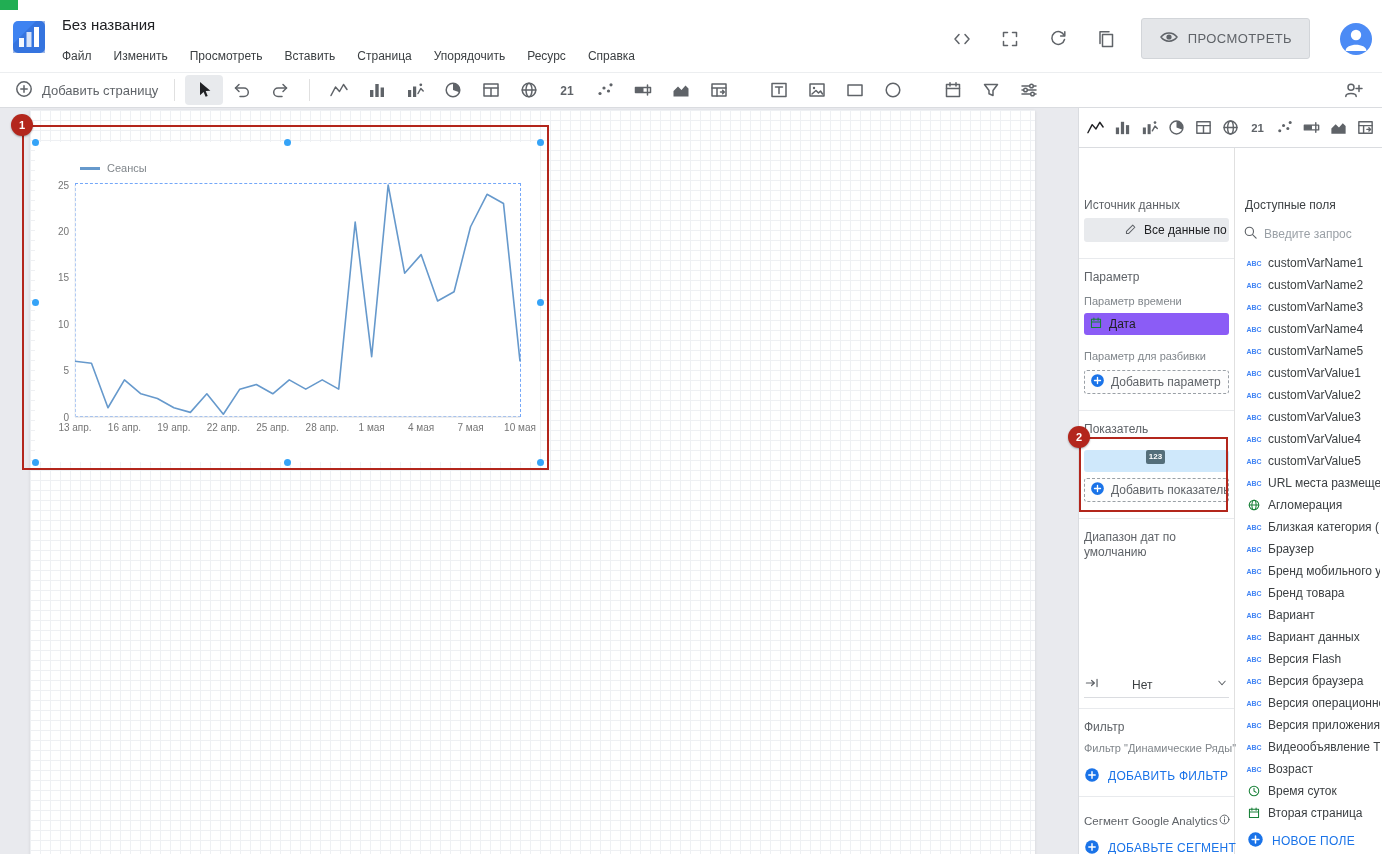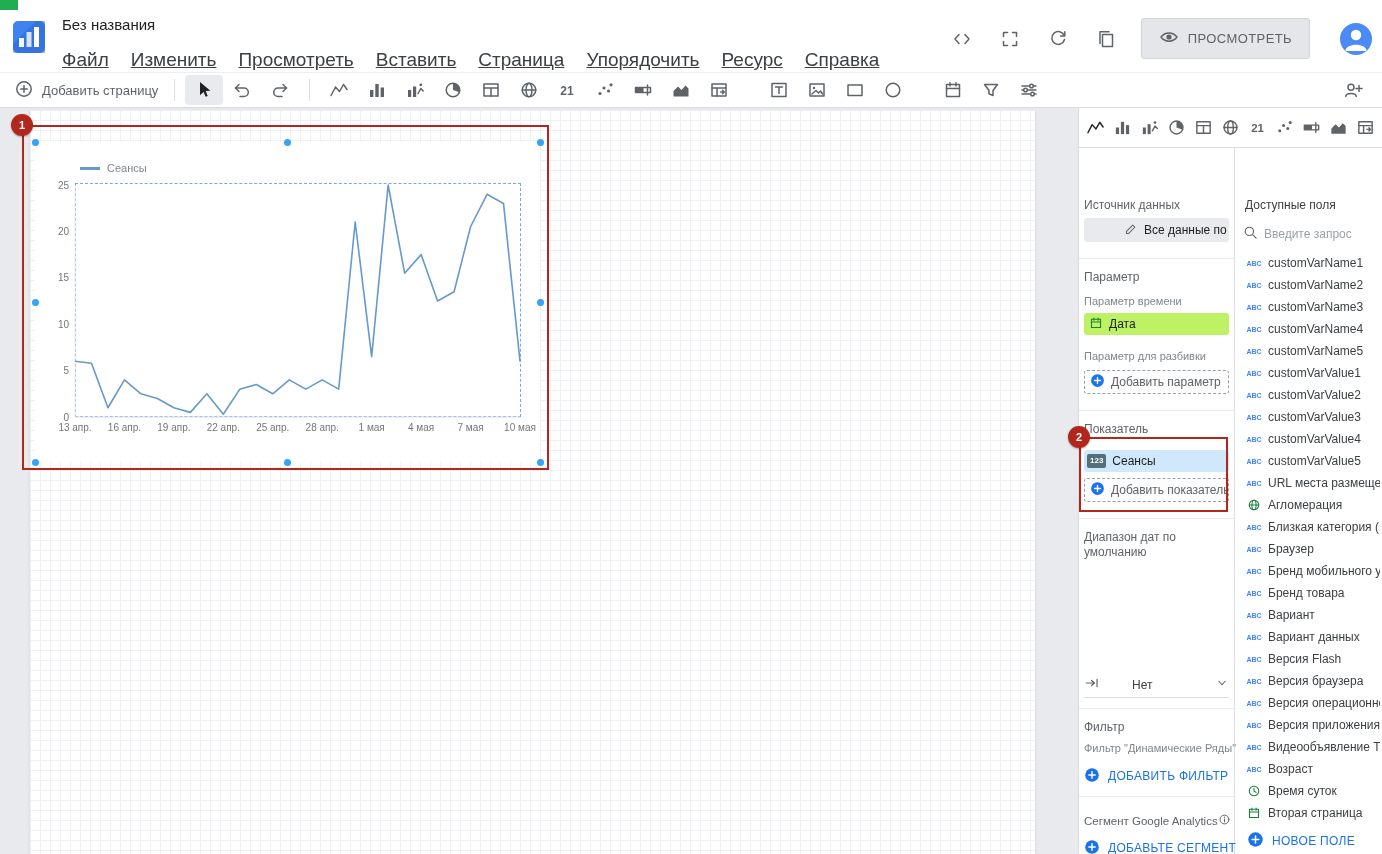--- a/index.html
+++ b/index.html
@@ -6,21 +6,21 @@
 html,body{width:1382px;height:854px;overflow:hidden;}
 body{font-family:"Liberation Sans","DejaVu Sans",sans-serif;background:#fff;color:#3c4043;position:relative;}
 #app{position:absolute;inset:0;width:1382px;height:854px;overflow:hidden;background:#fff;}
 
 
 #header{position:absolute;left:0;top:0;width:100%;height:72px;background:#fff;z-index:20;}
 #corner-green{position:absolute;left:0;top:0;width:18px;height:10px;background:#21ae53;}
 #logo{position:absolute;left:12px;top:20px;width:34px;height:34px;cursor:pointer;}
 #title{position:absolute;left:62px;top:16px;font-size:15px;color:#202124;}
 #menu-bar{position:absolute;left:51px;top:44px;display:flex;}
-.menu-item{font-size:19px;color:#3c4043;padding:5px 11px;cursor:pointer;border-radius:3px;text-decoration:underline;}
+.menu-item{font-size:12px;color:#3c4043;padding:5px 11px;cursor:pointer;border-radius:3px;}
 #header-right{position:absolute;right:10px;top:18px;display:flex;align-items:center;}
 #header-icons{display:flex;gap:22px;margin-right:22px;align-items:center;}
 .icon-btn{width:26px;height:26px;display:flex;align-items:center;justify-content:center;cursor:pointer;}
 #view-btn{display:flex;align-items:center;gap:9px;background:#e4e6e9;border:1px solid #d2d5d9;border-radius:3px;padding:8px 17px;color:#5f6368;font-size:13px;font-weight:500;letter-spacing:.4px;margin-right:30px;cursor:pointer;}
 #avatar{width:32px;height:32px;border-radius:50%;background:#4c8bf5;display:flex;align-items:center;justify-content:center;cursor:pointer;overflow:hidden;}
 
 
 #toolbar{position:absolute;left:0;top:72px;width:100%;height:36px;border-top:1px solid #eceef0;border-bottom:1px solid #dadce0;background:#fff;display:flex;align-items:center;padding:0 10px;z-index:19;}
 #add-page{display:flex;align-items:center;gap:8px;color:#5f6368;font-size:13px;margin:0 6px 0 4px;cursor:pointer;white-space:nowrap;}
 .tb-divider{width:1px;height:22px;background:#e0e0e0;margin:0 10px;flex:none;}
@@ -51,21 +51,21 @@
 #tabs{display:flex;height:36px;border-bottom:1px solid #dadce0;}
 .tab{flex:1;display:flex;align-items:center;justify-content:center;font-size:12px;font-weight:500;letter-spacing:.6px;color:#5f6368;cursor:pointer;position:relative;}
 .tab.active{color:#1a73e8;}
 .tab.active::after{content:"";position:absolute;left:10px;right:10px;bottom:0;height:3px;background:#1a73e8;}
 #props-body{position:absolute;left:0;top:36px;right:0;bottom:0;overflow:visible;}
 .abs{position:absolute;left:5px;right:5px;}
 .sec-label{font-size:12px;color:#5f6368;}
 .sub-label{font-size:11px;color:#80868b;white-space:nowrap;}
 .chip{height:24px;border-radius:3px;display:flex;align-items:center;gap:6px;padding:0 5px;font-size:12px;color:#202124;overflow:hidden;white-space:nowrap;cursor:pointer;}
 .chip.gray{background:#e8eaed;}
-.chip.green{background:#bef264;height:22px;}
+.chip.green{background:#8b5cf6;height:22px;}
 .chip.blue{background:#cfe8fb;height:22px;padding-left:3px;}
 .chip.dashed{border:1px dashed #9aa0a6;background:#fdfdfd;color:#5f6368;}
 .metric-badge{background:#546e7a;color:#fff;font-size:8px;font-weight:bold;border-radius:2px;padding:3px 3px;line-height:1;flex:none;}
 .hdiv{height:1px;background:#e8eaed;left:0;right:0;}
 .radio-row{display:flex;align-items:center;gap:9px;height:25px;cursor:pointer;}
 .radio{width:15px;height:15px;border-radius:50%;border:2px solid #9aa0a6;flex:none;position:relative;}
 .radio.sel{border-color:#1a73e8;}
 .radio.sel::after{content:"";position:absolute;left:2.5px;top:2.5px;width:6px;height:6px;border-radius:50%;background:#1a73e8;}
 .radio-label{font-size:12px;color:#5f6368;}
 .note{font-size:11px;color:#9aa0a6;line-height:25px;}
@@ -457,21 +457,21 @@
       <div class="abs chip dashed" style="top:186px;">
         <span><svg width="15" height="15" viewBox="0 0 20 20">
               <circle cx="10" cy="10" r="8.5" fill="#1a73e8"></circle>
               <path d="M10 6 V14 M6 10 H14" stroke="#fff" stroke-width="1.8" stroke-linecap="round"></path>
             </svg></span>
         <span>Добавить параметр</span>
       </div>
 
       <div class="abs hdiv" style="top:226px;"></div>
       <div class="abs sec-label" style="top:238px;">Показатель</div>
-      <div class="abs chip blue" style="top:266px;">
+      <div class="abs chip blue" style="top:266px;flex-direction:column;">
         <span class="metric-badge">123</span>
         <span>Сеансы</span>
       </div>
       <div class="abs chip dashed" style="top:294px;">
         <span><svg width="15" height="15" viewBox="0 0 20 20">
               <circle cx="10" cy="10" r="8.5" fill="#1a73e8"></circle>
               <path d="M10 6 V14 M6 10 H14" stroke="#fff" stroke-width="1.8" stroke-linecap="round"></path>
             </svg></span>
         <span>Добавить показатель</span>
       </div>

